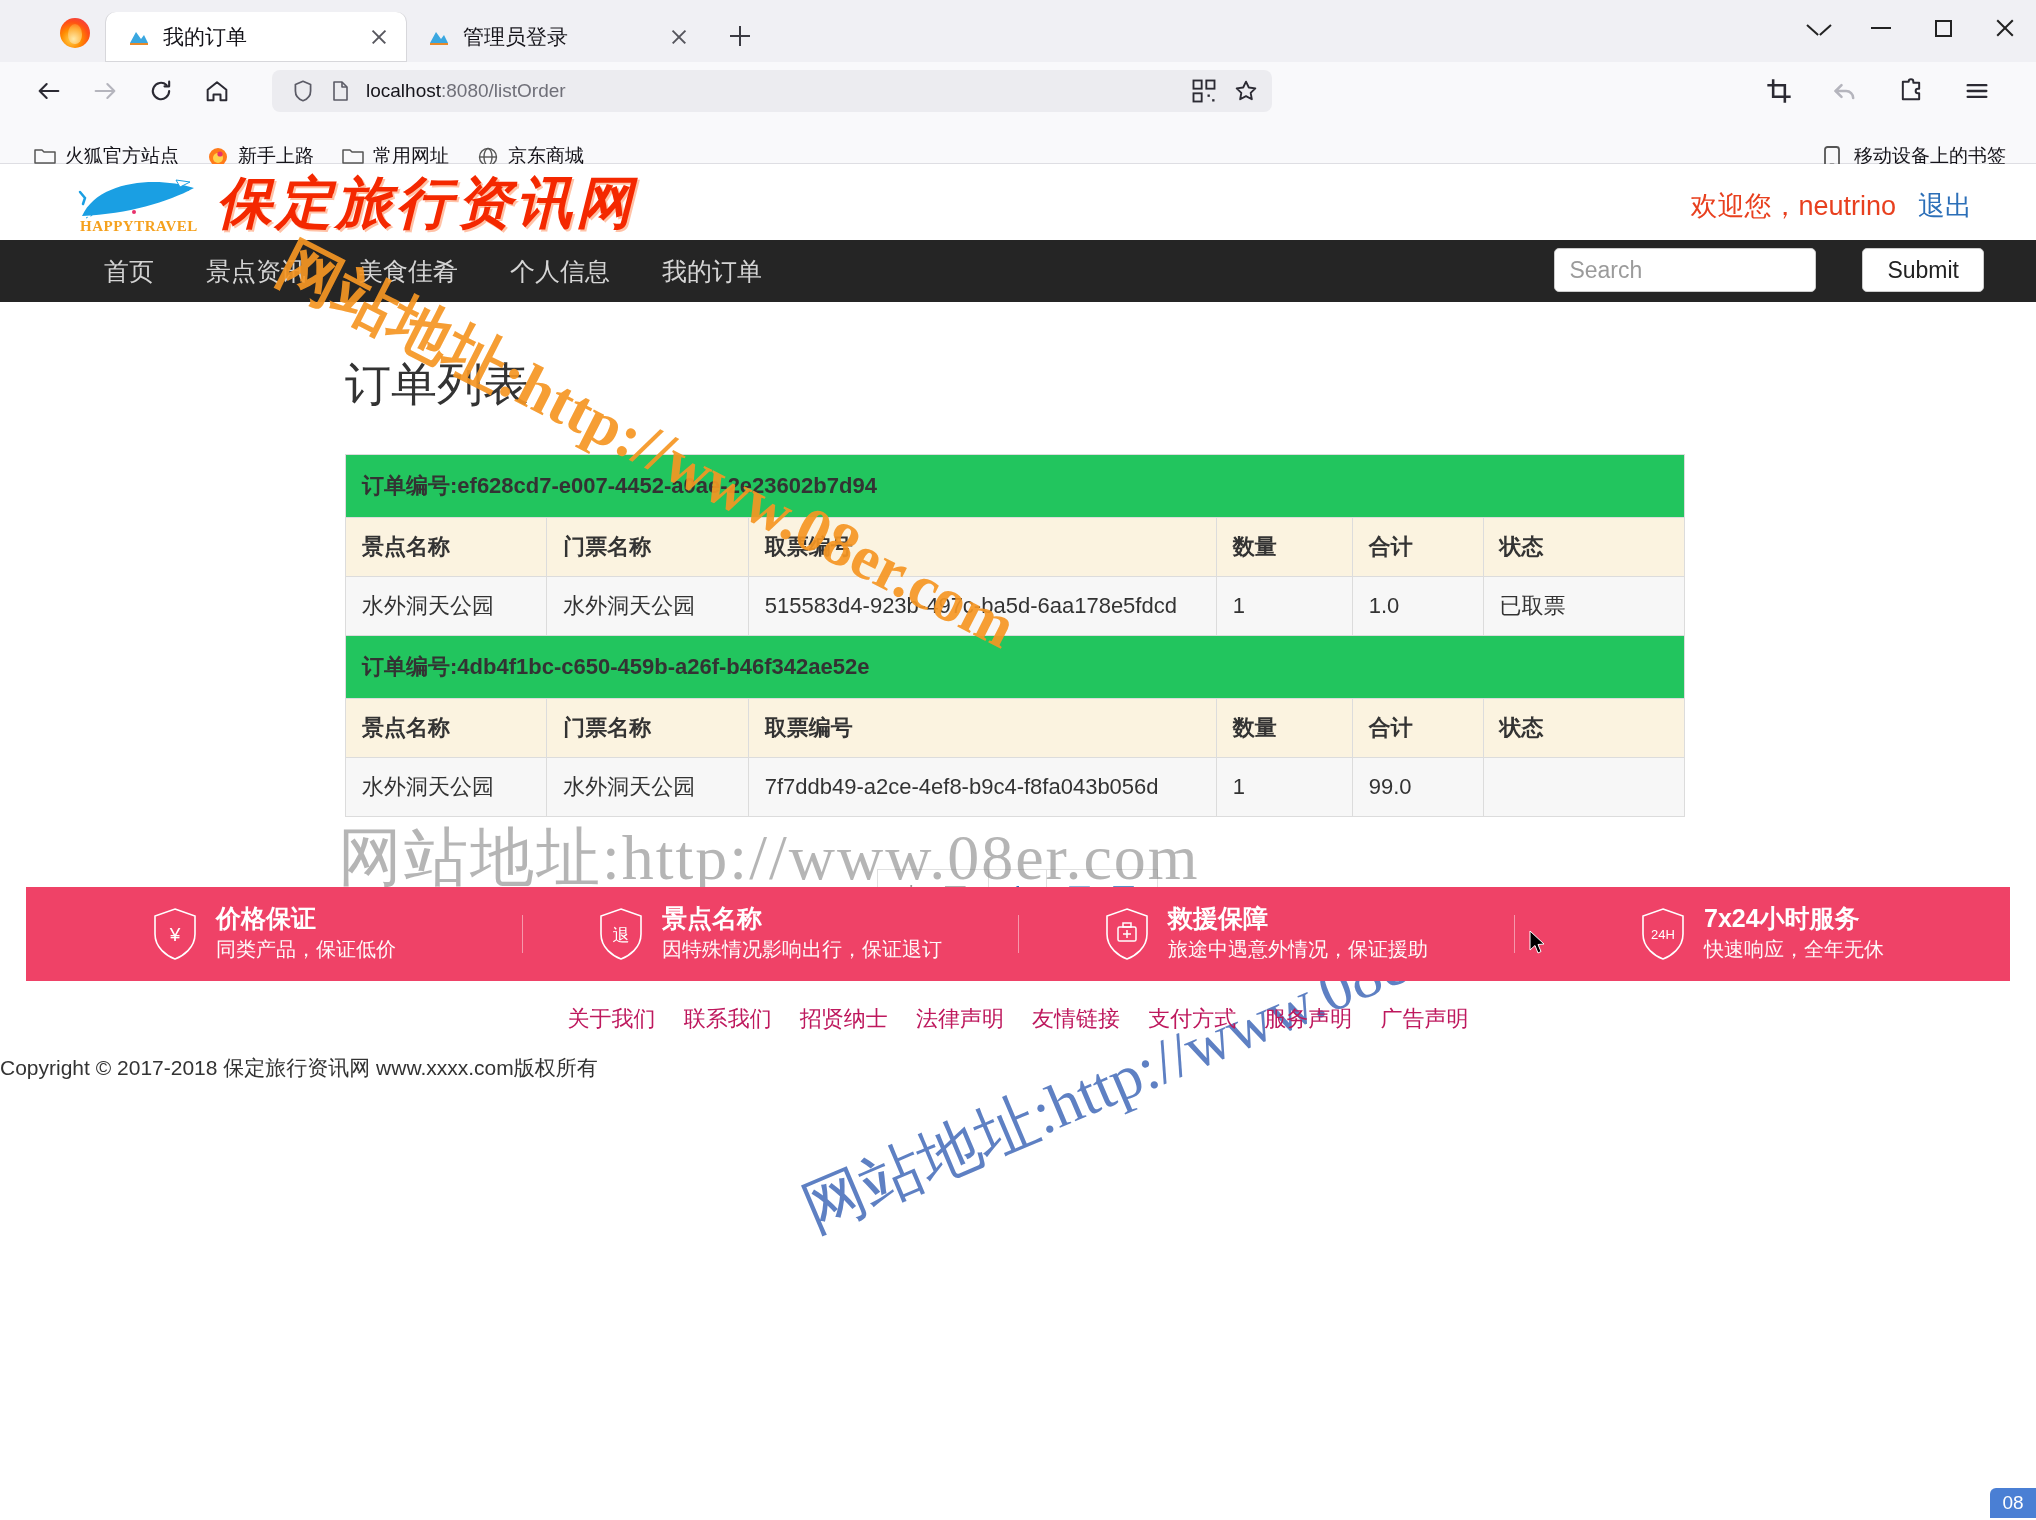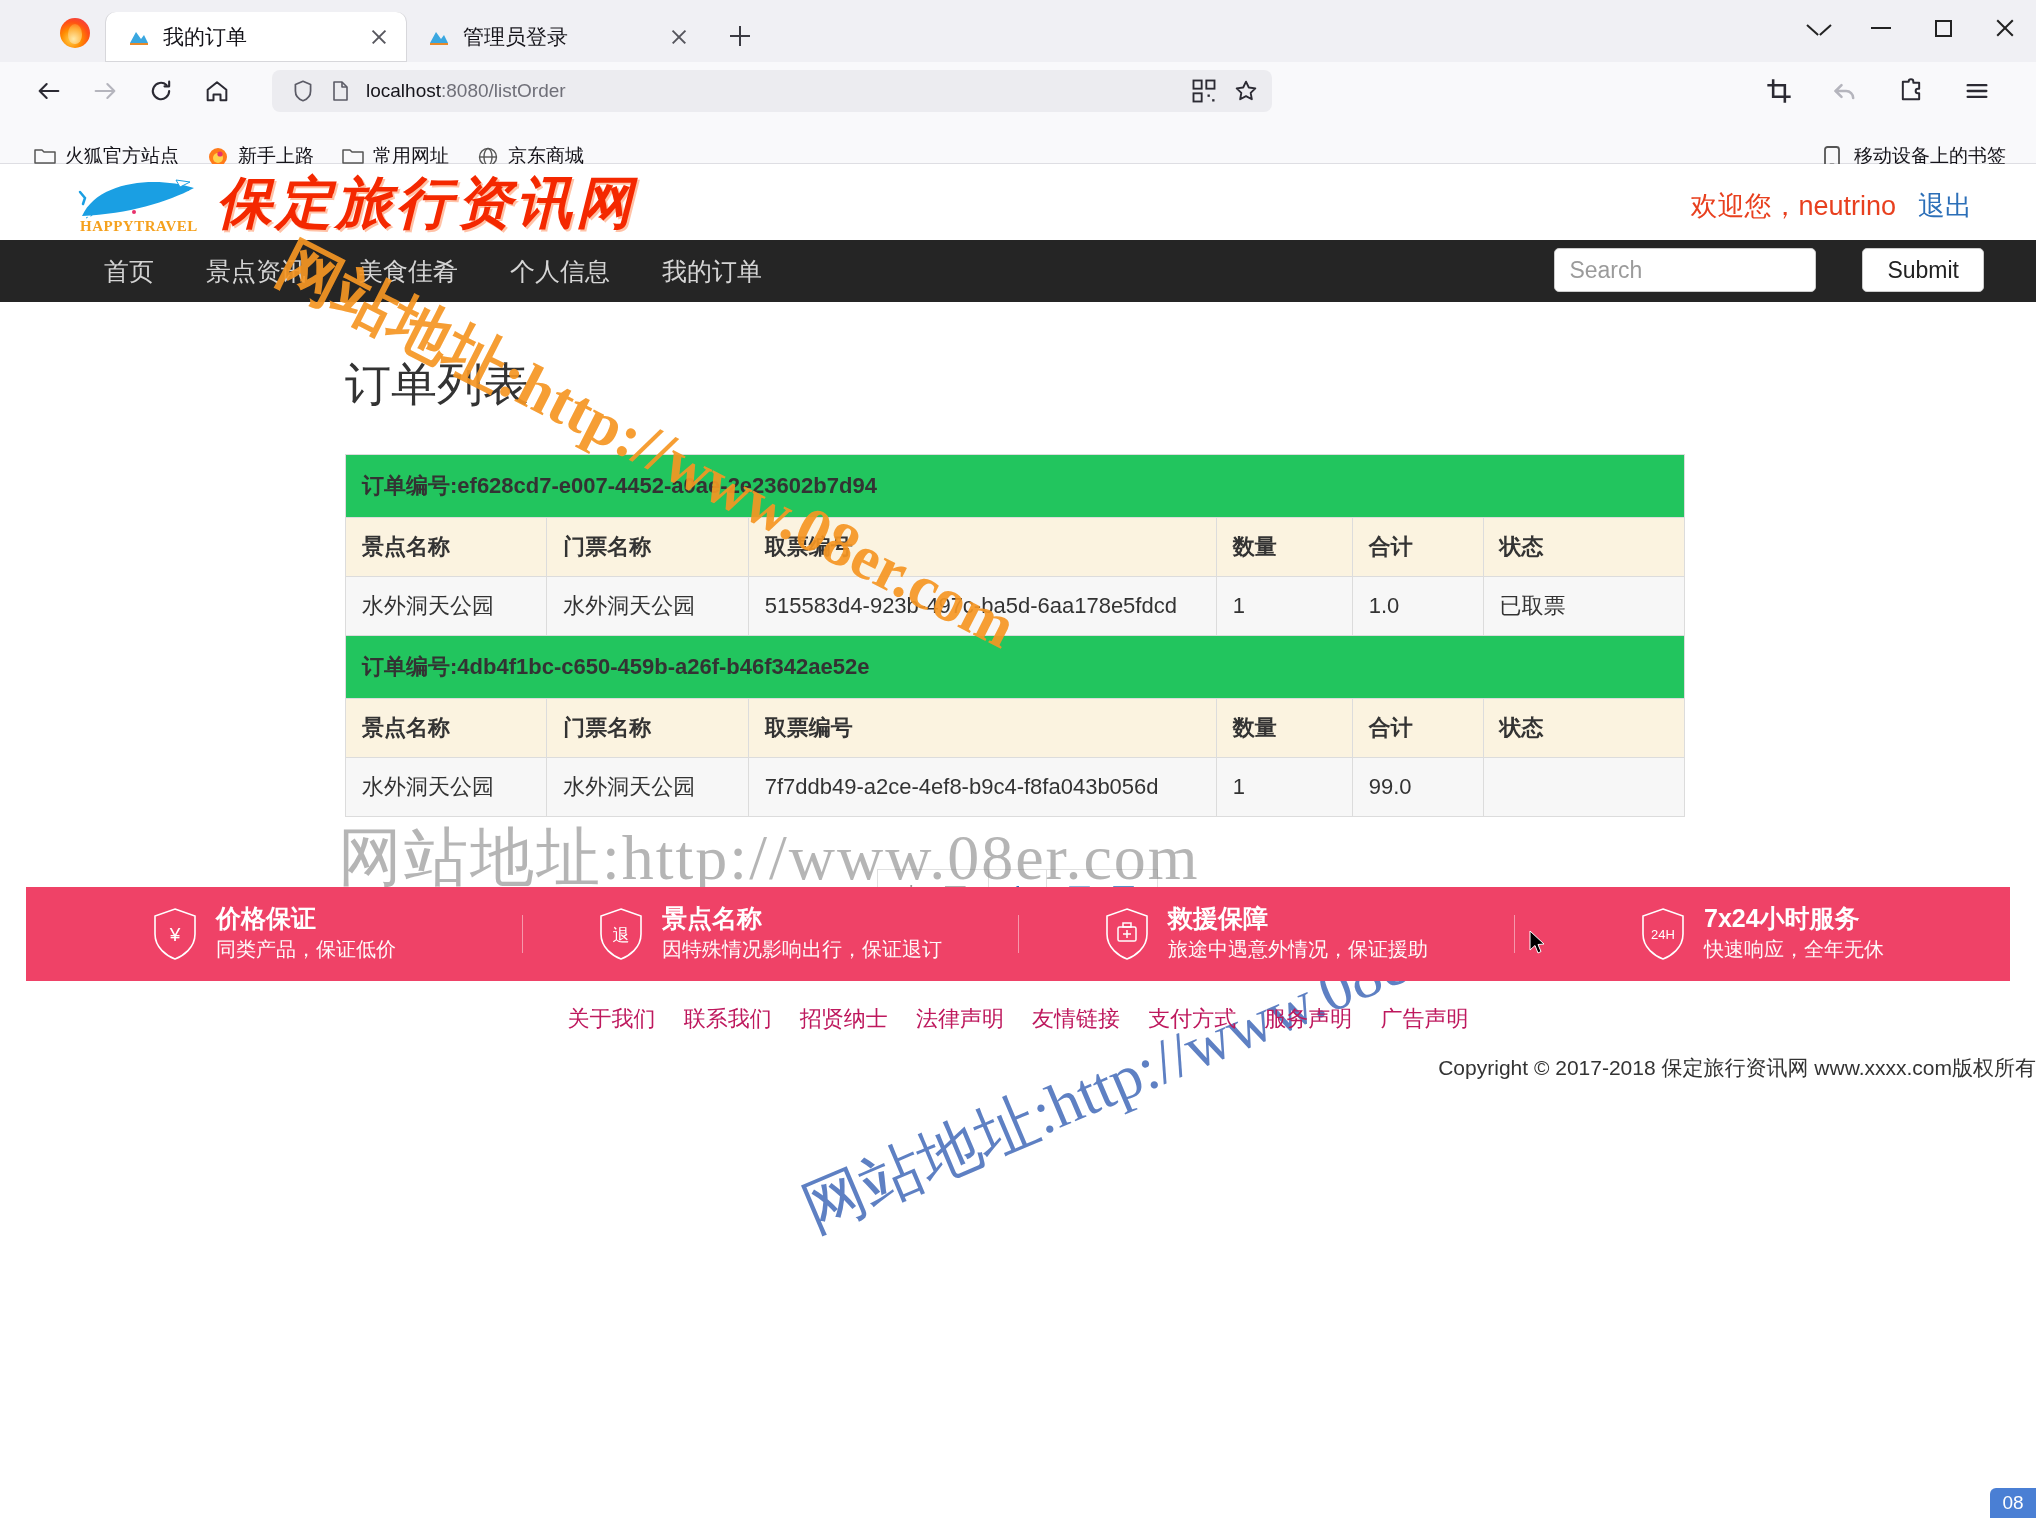--- a/index.html
+++ b/index.html
@@ -136,21 +136,21 @@
                display:flex; align-items:center; }
   .g-item { flex:1 1 0; display:flex; align-items:center; justify-content:center; position:relative; color:#fff; }
   .g-item + .g-item::before { content:""; position:absolute; left:0; top:11px; bottom:11px; width:1px;
                               background:rgba(255,255,255,.45); }
   .g-shield { width:46px; height:54px; margin-right:18px; position:relative; flex:none; }
   .g-txt .g-t { font-size:25px; font-weight:700; line-height:1.18; }
   .g-txt .g-s { font-size:20px; line-height:1.5; opacity:.97; }
 
   .footlinks { position:absolute; left:0; right:0; top:840px; text-align:center; font-size:22px; }
   .footlinks a { color:#be185d; text-decoration:none; margin: 0 11px; }
-  .copyright { position:absolute; left:0; right:0; top:890px; text-align:right; font-size:21px; color:#333; }
+  .copyright { position:absolute; left:0; right:0; top:890px; text-align:left; font-size:21px; color:#333; }
 
   .cursor { position:absolute; left:1529px; top:766px; width:18px; height:26px; }
 
   .badge-corner { position:absolute; right:0; bottom:0; width:46px; height:30px; background:#4a7fd4;
                   color:#fff; font-size:19px; display:flex; align-items:center; justify-content:center;
                   border-radius:6px 0 0 0; }
 </style>
 </head>
 <body>
 

